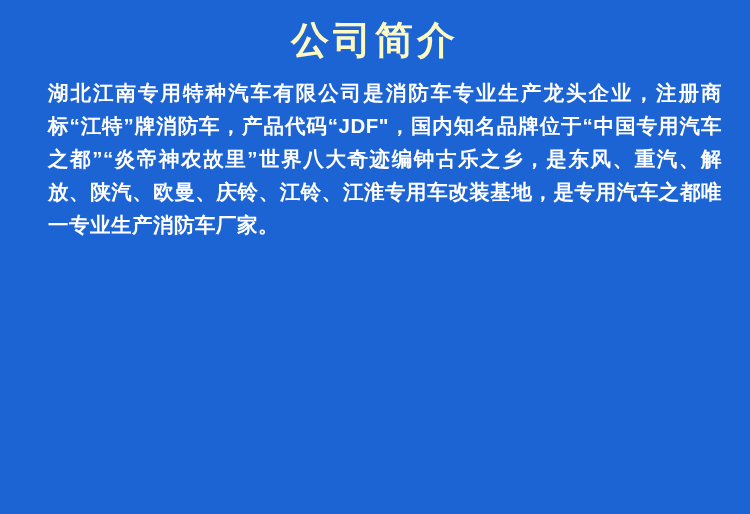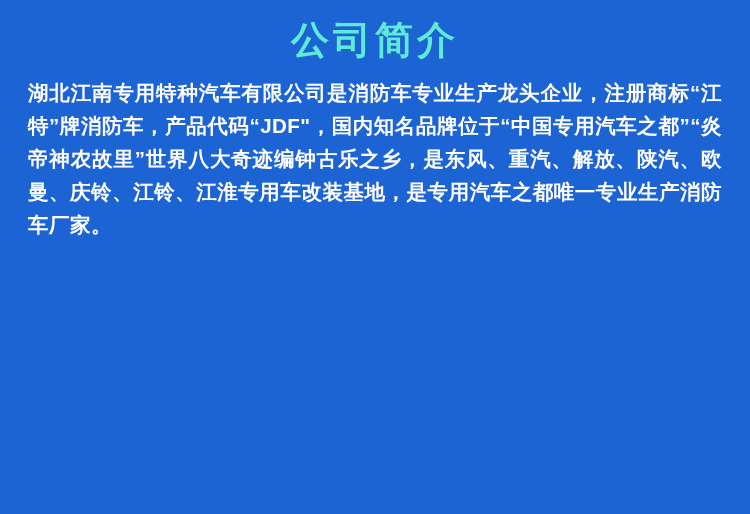--- a/index.html
+++ b/index.html
@@ -16,21 +16,21 @@
   .page {
     position: relative;
     width: 750px;
     height: 514px;
     background: #1c63d4;
     box-sizing: border-box;
     padding: 0 16px;
   }
   .title {
     text-align: center;
-    color: #5eead4;
+    color: #fef9c3;
     font-size: 38px;
     font-weight: bold;
     letter-spacing: 4px;
     padding-top: 18px;
     padding-bottom: 6px;
     line-height: 1.2;
   }
   .body-text {
     color: #ffffff;
     font-size: 20.5px;
@@ -42,20 +42,21 @@
   .para {
     margin: 0;
     text-align: justify;
     text-justify: inter-ideograph;
   }
   .para + .para {
     margin-top: 20px;
   }
   .para-1 {
     margin-top: 6px;
+    margin-left: 20px;
   }
 </style>
 </head>
 <body>
 
 <div class="page">
   <div class="title">公司简介</div>
   <div class="body-text">
     <p class="para para-1">湖北江南专用特种汽车有限公司是消防车专业生产龙头企业，注册商标“江特”牌消防车，产品代码“JDF"，国内知名品牌位于“中国专用汽车之都”“炎帝神农故里”世界八大奇迹编钟古乐之乡，是东风、重汽、解放、陕汽、欧曼、庆铃、江铃、江淮专用车改装基地，是专用汽车之都唯一专业生产消防车厂家。</p>
   </div>

